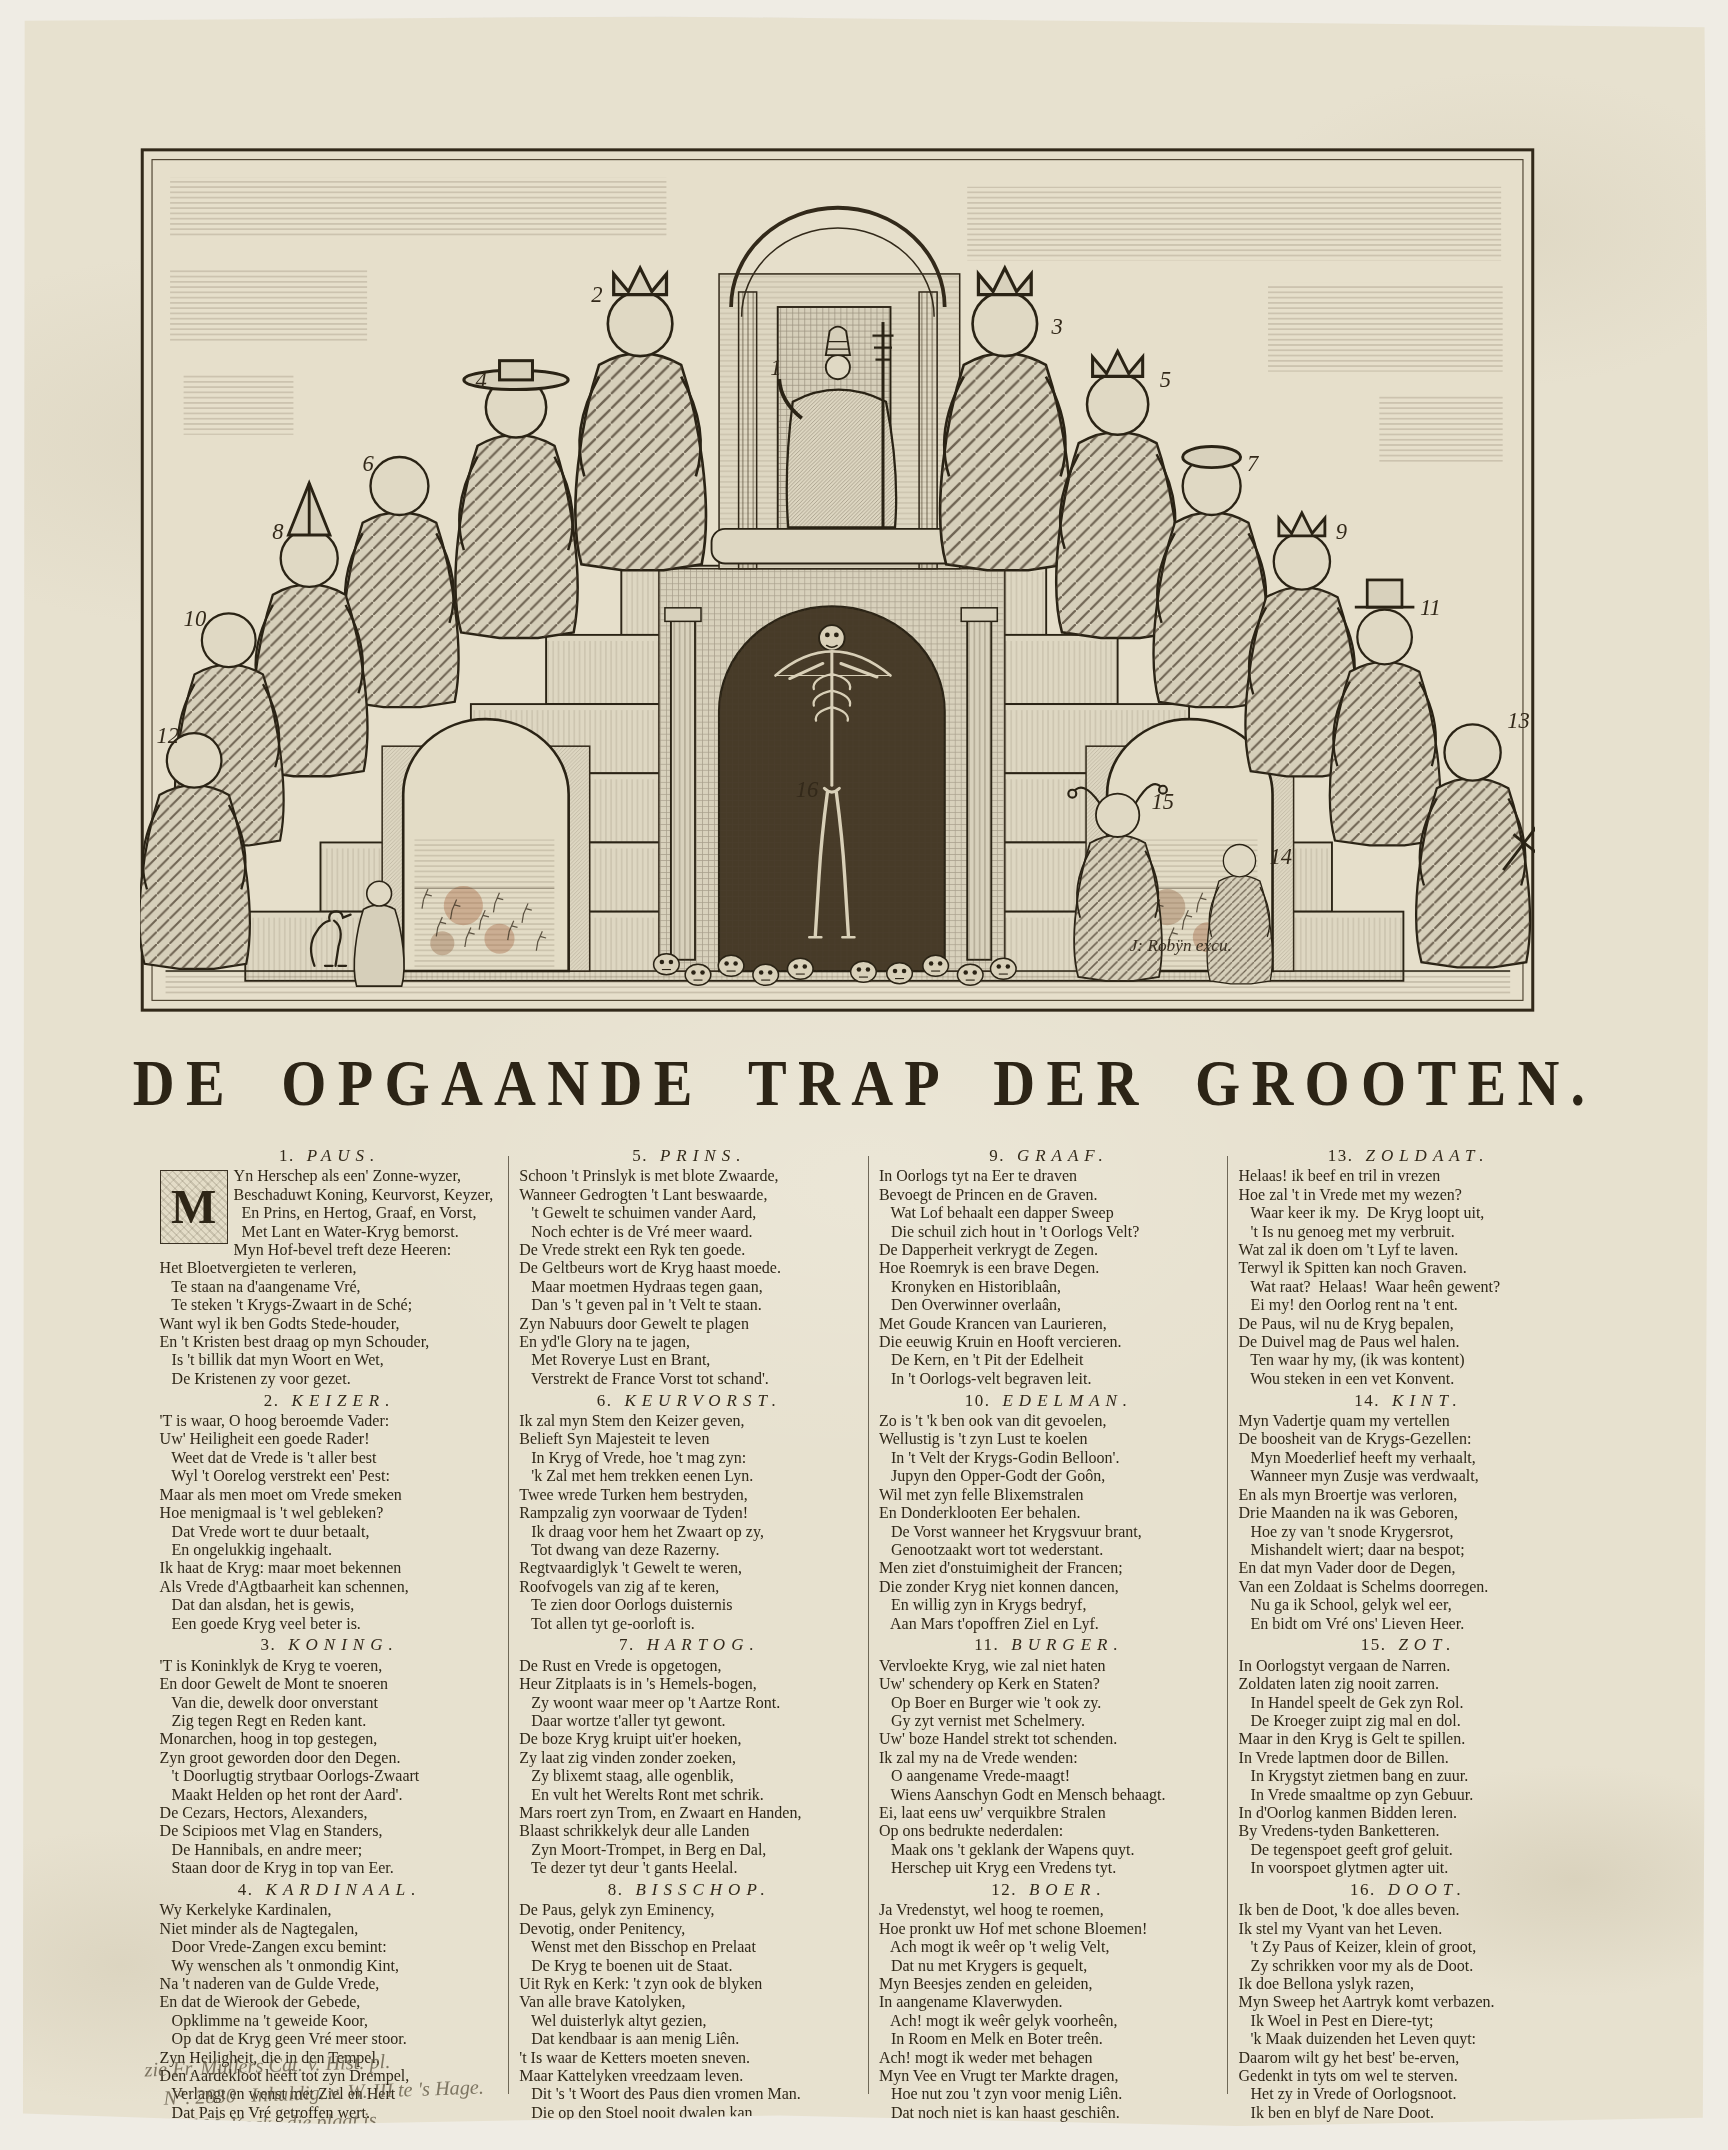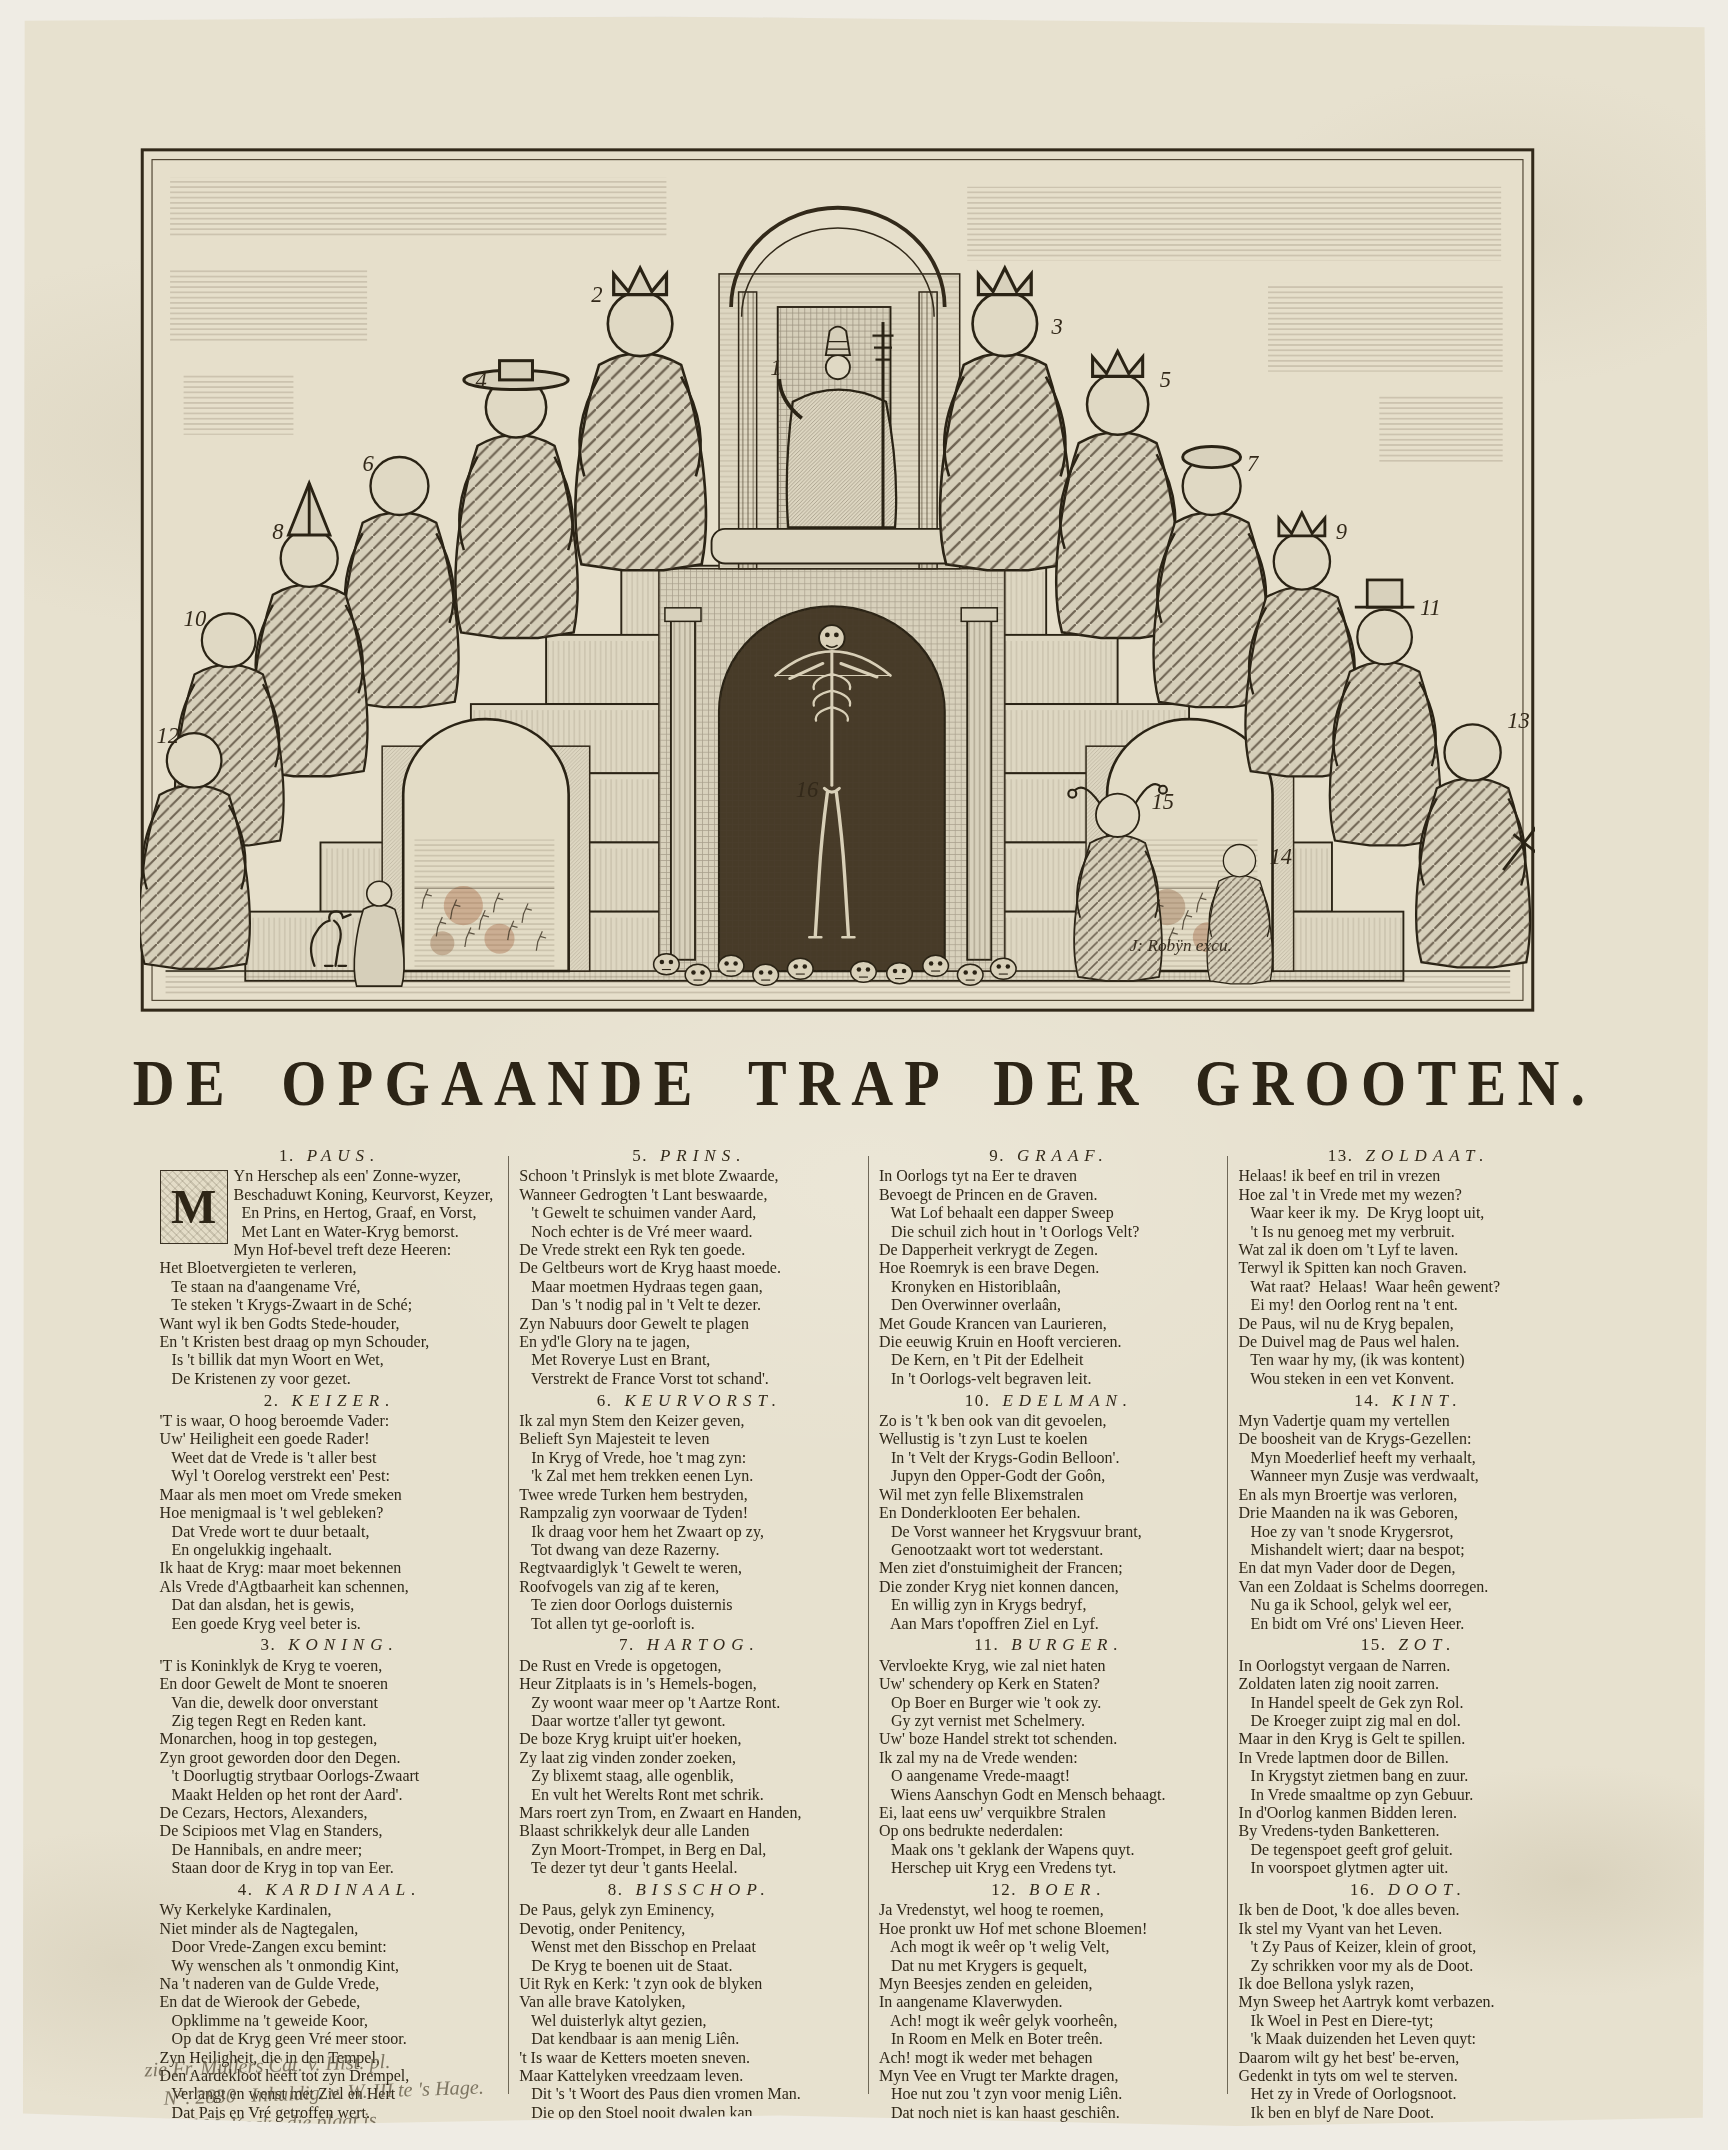--- a/index.html
+++ b/index.html
@@ -478,21 +478,21 @@
           <div class="section">
             <div class="sec-head"><span class="sec-num">5.</span><span class="sec-title">PRINS.</span></div>
             <div class="lines">
               <div class="line">Schoon 't Prinslyk is met blote Zwaarde,</div>
               <div class="line">Wanneer Gedrogten 't Lant beswaarde,</div>
               <div class="line">   't Gewelt te schuimen vander Aard,</div>
               <div class="line">   Noch echter is de Vré meer waard.</div>
               <div class="line">De Vrede strekt een Ryk ten goede.</div>
               <div class="line">De Geltbeurs wort de Kryg haast moede.</div>
               <div class="line">   Maar moetmen Hydraas tegen gaan,</div>
-              <div class="line">   Dan 's 't nodig pal in 't Velt te dezer.</div>
+              <div class="line">   Dan 's 't geven pal in 't Velt te staan.</div>
               <div class="line">Zyn Nabuurs door Gewelt te plagen</div>
               <div class="line">En yd'le Glory na te jagen,</div>
               <div class="line">   Met Roverye Lust en Brant,</div>
               <div class="line">   Verstrekt de France Vorst tot schand'.</div>
             </div>
           </div>
           <div class="section">
             <div class="sec-head"><span class="sec-num">6.</span><span class="sec-title">KEURVORST.</span></div>
             <div class="lines">
               <div class="line">Ik zal myn Stem den Keizer geven,</div>

